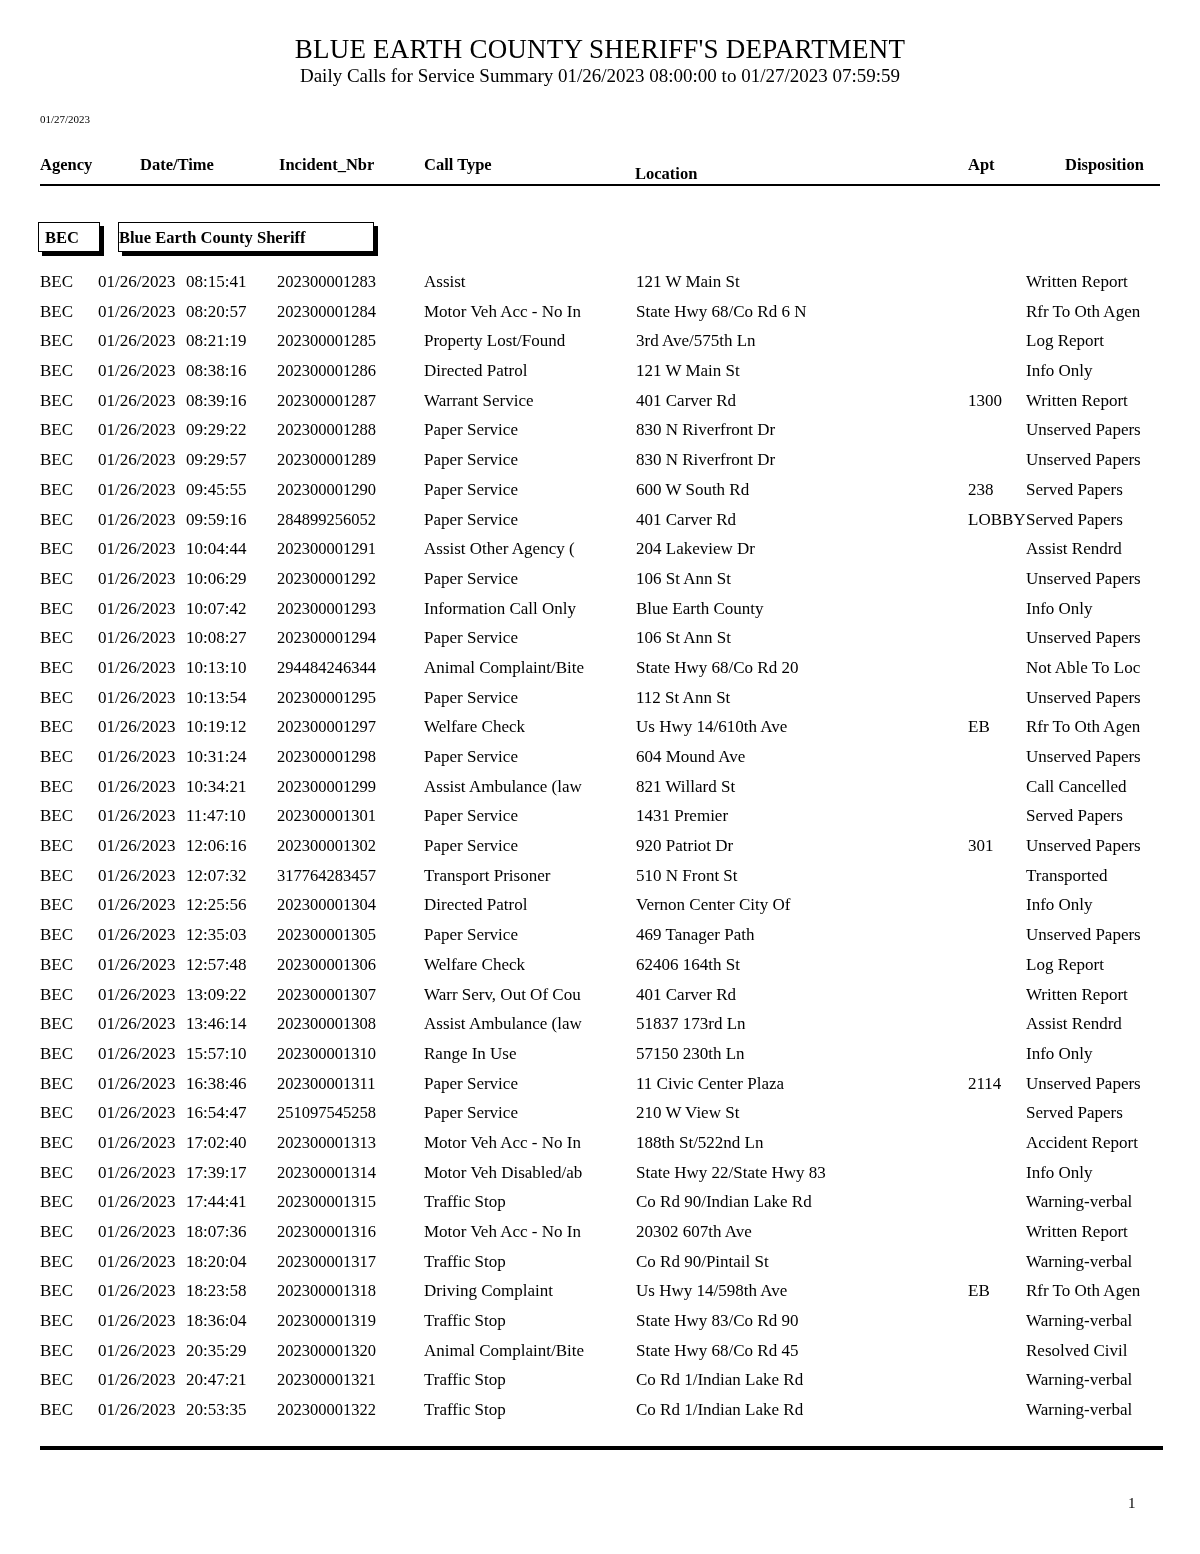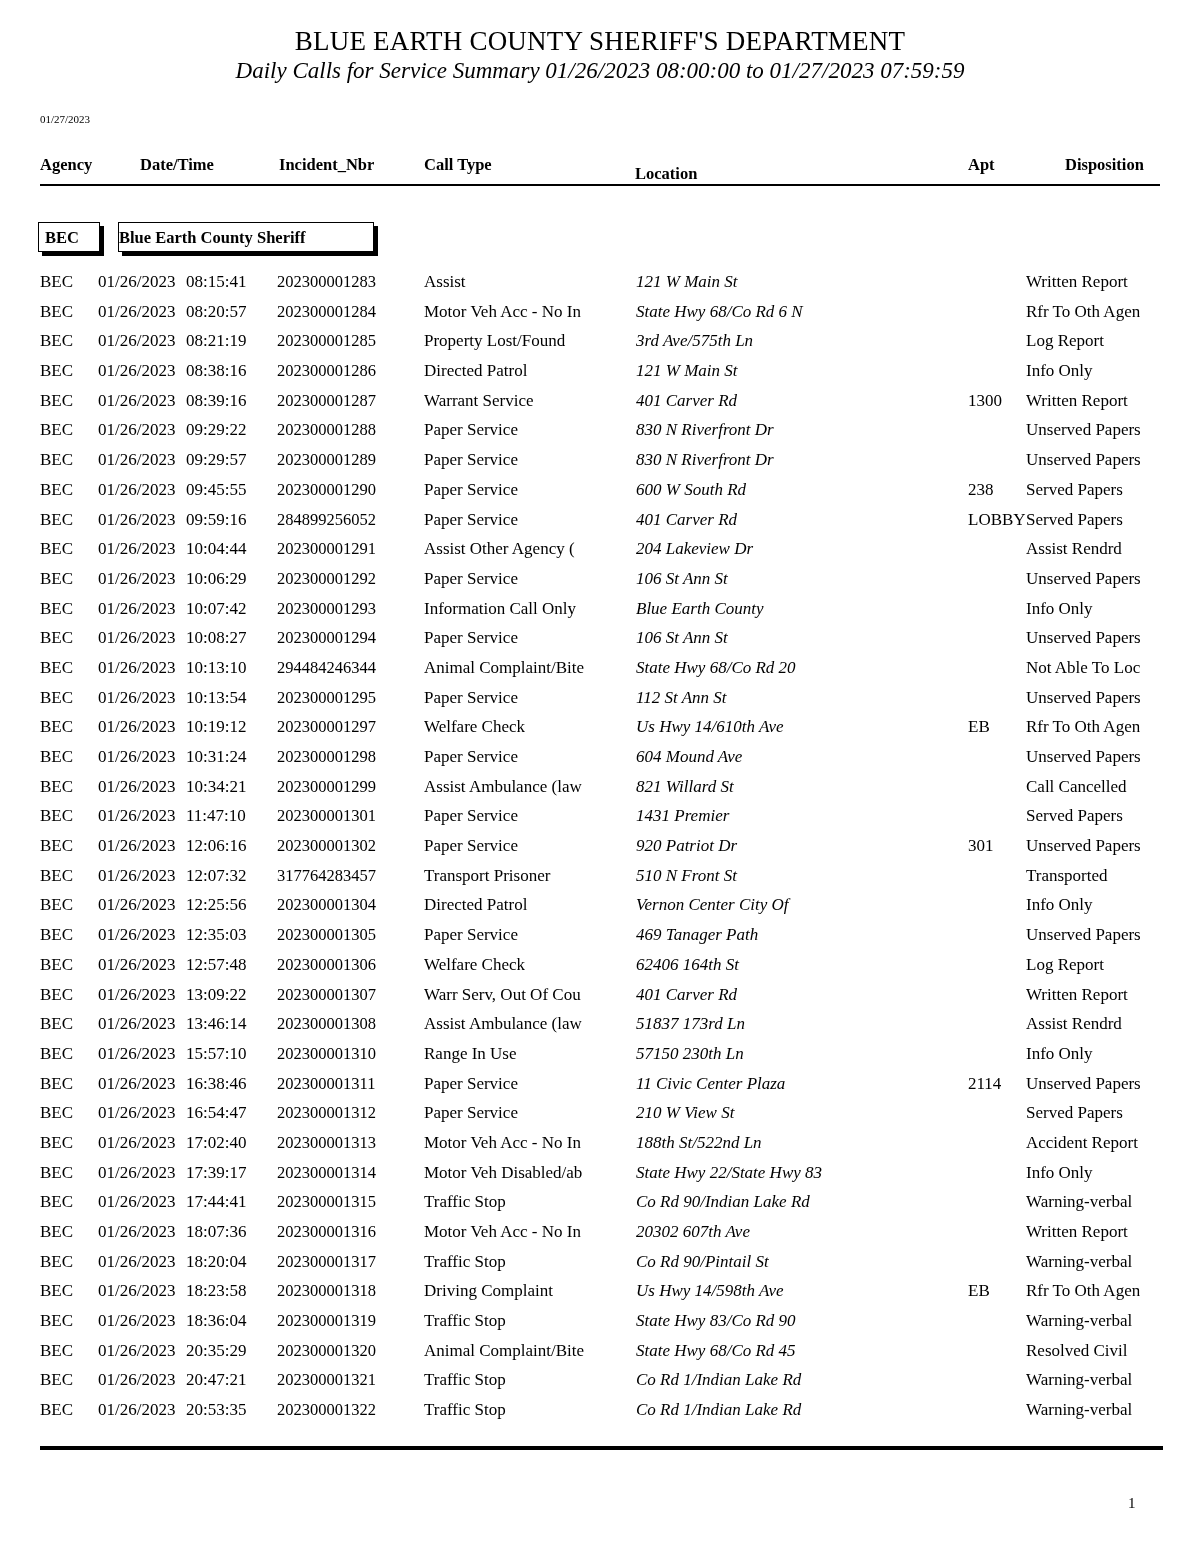--- a/index.html
+++ b/index.html
@@ -24,26 +24,26 @@
   
   .title-block {
     padding-top: 26px;
     text-align: center;
   }
   .doc-title {
     font-size: 27px;
     line-height: 1.12;
     letter-spacing: 0.2px;
     white-space: nowrap;
+    margin-top: 8px;
   }
   .doc-subtitle {
-    font-size: 23px;
+    font-size: 19px;
     line-height: 1.3;
     white-space: nowrap;
-    font-style: italic;
   }
 
   
   .run-date {
     position: absolute;
     left: 40px;
     top: 113px;
     font-size: 11px;
   }
 
@@ -116,21 +116,21 @@
   .row span {
     position: absolute;
     white-space: nowrap;
     top: 0;
   }
   .c-agency   { left: 40px;  }
   .c-date     { left: 98px;  }
   .c-time     { left: 186px; }
   .c-incident { left: 277px; font-size: 16.5px; top: 6px; }
   .c-calltype { left: 424px; }
-  .c-location { left: 636px; font-style: italic; }
+  .c-location { left: 636px; }
   .c-apt      { left: 968px; }
   .c-disp     { left: 1026px; }
 
   .footer-rule {
     position: absolute;
     left: 40px;
     top: 1446px;
     width: 1123px;
     height: 0;
     border-top: 4px solid #000;
@@ -448,21 +448,21 @@
         <span class="c-incident">202300001311</span>
         <span class="c-calltype">Paper Service</span>
         <span class="c-location">11 Civic Center Plaza</span>
         <span class="c-apt">2114</span>
         <span class="c-disp">Unserved Papers</span>
       </div>
       <div class="row">
         <span class="c-agency">BEC</span>
         <span class="c-date">01/26/2023</span>
         <span class="c-time">16:54:47</span>
-        <span class="c-incident">202300001312</span>
+        <span class="c-incident">251097545258</span>
         <span class="c-calltype">Paper Service</span>
         <span class="c-location">210 W View St</span>
         <span class="c-apt"></span>
         <span class="c-disp">Served Papers</span>
       </div>
       <div class="row">
         <span class="c-agency">BEC</span>
         <span class="c-date">01/26/2023</span>
         <span class="c-time">17:02:40</span>
         <span class="c-incident">202300001313</span>

